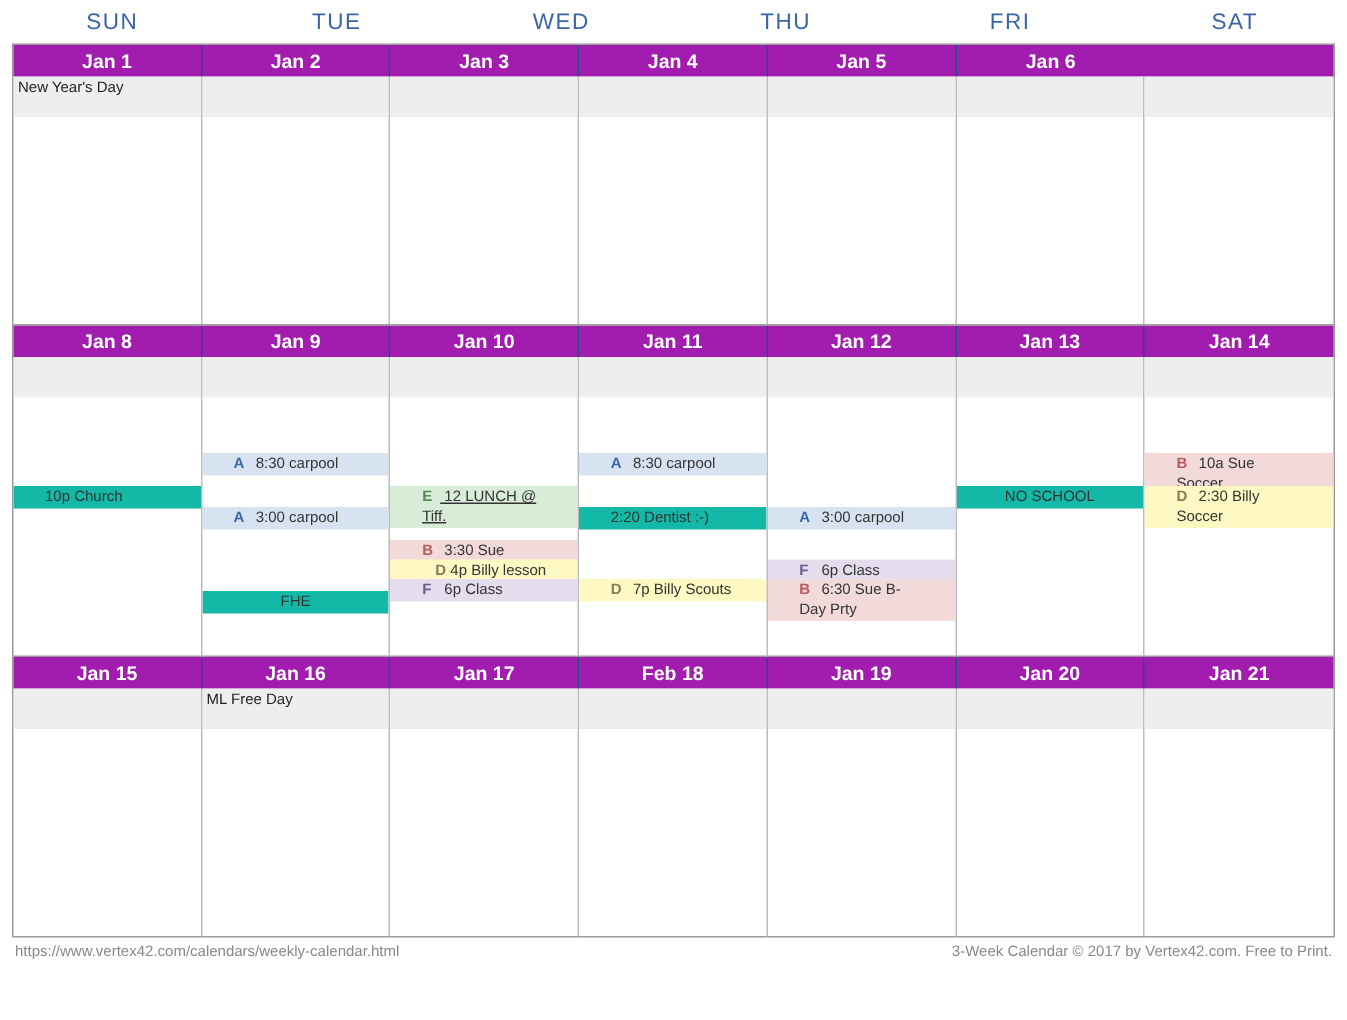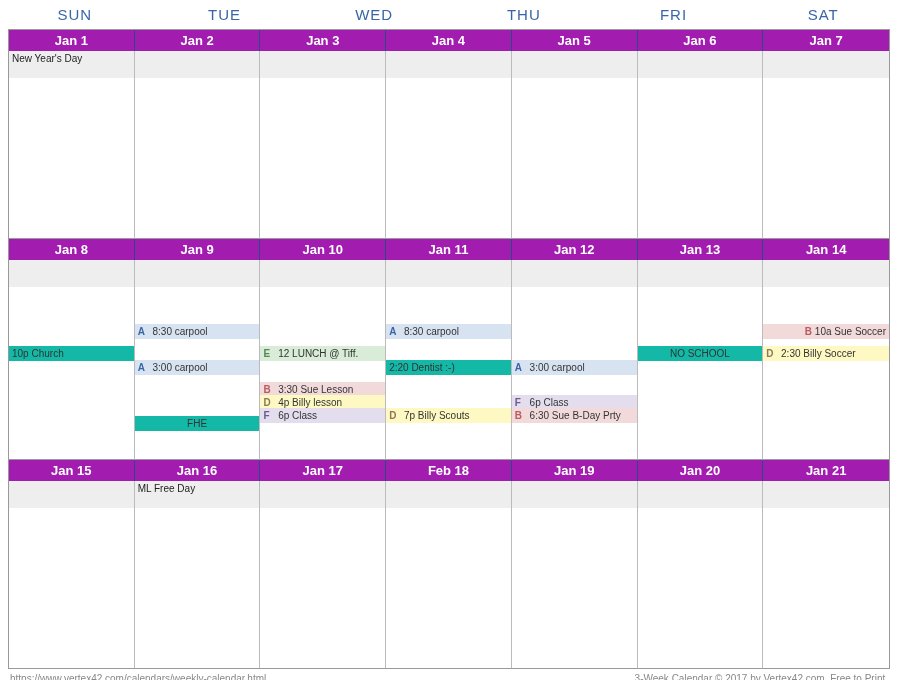--- a/index.html
+++ b/index.html
@@ -3,26 +3,26 @@
 <meta charset="utf-8">
 <style>
   *{box-sizing:border-box;margin:0;padding:0}
   body{font-family:Arial,Helvetica,sans-serif;background:#fff;width:898px;color:#333}
   .cal{border:1px solid #999;margin:2px 8px 2px 8px;border-bottom:none}
   .dow{display:grid;grid-template-columns:repeat(6,1fr)}
   .dow div{text-align:center;color:#3a66a8;font-size:15px;font-weight:400;padding:6px 0 4px 0;letter-spacing:1px}
   .datebar{display:grid;grid-template-columns:repeat(7,1fr);background:#a21caf}
   .datebar div{text-align:center;color:#fff;font-size:13px;font-weight:bold;padding:3px 0;border-right:1px solid #2a4a85}
   .datebar div:last-child{border-right:none}
-  .week{display:grid;grid-template-columns:repeat(7,1fr);height:188px}
+  .week{display:grid;grid-template-columns:repeat(7,1fr);height:166px}
   .week.tall{height:200px}
   .day{border-right:1px solid #bbb;border-bottom:1px solid #999;position:relative;overflow:hidden}
   .day:last-child{border-right:none}
   .ghead{height:28px;background:#eeeeee;border-bottom:1px solid #fff;font-size:10px;padding:2px 3px;color:#222}
-  .ev{font-size:10px;padding:1px 3px;line-height:13px;margin:0}
+  .ev{font-size:10px;padding:1px 21px;line-height:13px;margin:0}
   .ev .code{font-weight:bold;display:inline-block;width:12px}
   .ev .cA{color:#3a66a8}
   .ev .cB{color:#b85c60}
   .ev .cD{color:#8a7a58}
   .ev .cE{color:#558855}
   .ev .cF{color:#6a5a8f}
   .bg-A{background:#d8e3f2}
   .bg-B{background:#f2dadb}
   .bg-D{background:#fef9c3}
   .bg-E{background:#d8ecd8}
@@ -44,21 +44,20 @@
 
 <div class="cal">
 
   <div class="datebar">
     <div>Jan 1</div>
     <div>Jan 2</div>
     <div>Jan 3</div>
     <div>Jan 4</div>
     <div>Jan 5</div>
     <div>Jan 6</div>
-    <div>Jan 7</div>
   </div>
   <div class="week">
     <div class="day">
         <div class="ghead">New Year's Day</div>
       </div>
     <div class="day">
         <div class="ghead"></div>
       </div>
     <div class="day">
         <div class="ghead"></div>
@@ -92,44 +91,44 @@
         <div class="ev plain" style="position: absolute; left: 0px; right: 0px; top: 86px;">10p  Church</div>
       </div>
     <div class="day" id="w1-mon">
         <div class="ghead"></div>
         <div class="ev bg-A" style="position: absolute; left: 0px; right: 0px; top: 64px;"><span class="code cA">A</span>  8:30 carpool</div>
         <div class="ev bg-A" style="position: absolute; left: 0px; right: 0px; top: 100px;"><span class="code cA">A</span>  3:00 carpool</div>
         <div class="ev plain" style="position: absolute; left: 0px; right: 0px; top: 156px; text-align: center;">FHE</div>
       </div>
     <div class="day" id="w1-tue">
         <div class="ghead"></div>
-        <div class="ev bg-E" style="position: absolute; left: 0px; right: 0px; top: 86px;"><span class="code cE">E</span>  12 LUNCH @ Tiff.</div>
+        <div class="ev bg-E" style="position: absolute; left: 0px; right: 0px; top: 86px; text-decoration: underline;"><span class="code cE">E</span>  12 LUNCH @ Tiff.</div>
         <div class="ev bg-B" style="position: absolute; left: 0px; right: 0px; top: 122px;"><span class="code cB">B</span>  3:30 Sue Lesson</div>
-        <div class="ev bg-D" style="position: absolute; left: 0px; right: 0px; top: 135px;"><span class="code cD">D</span>  4p Billy lesson</div>
+        <div class="ev bg-D" style="position: absolute; left: 0px; right: 0px; top: 135px; text-align: right;"><span class="code cD">D</span>  4p Billy lesson</div>
         <div class="ev bg-F" style="position: absolute; left: 0px; right: 0px; top: 148px;"><span class="code cF">F</span>  6p Class</div>
       </div>
     <div class="day" id="w1-wed">
         <div class="ghead"></div>
         <div class="ev bg-A" style="position: absolute; left: 0px; right: 0px; top: 64px;"><span class="code cA">A</span>  8:30 carpool</div>
         <div class="ev plain" style="position: absolute; left: 0px; right: 0px; top: 100px;">2:20  Dentist :-)</div>
         <div class="ev bg-D" style="position: absolute; left: 0px; right: 0px; top: 148px;"><span class="code cD">D</span>  7p Billy Scouts</div>
       </div>
     <div class="day" id="w1-thu">
         <div class="ghead"></div>
         <div class="ev bg-A" style="position: absolute; left: 0px; right: 0px; top: 100px;"><span class="code cA">A</span>  3:00 carpool</div>
         <div class="ev bg-F" style="position: absolute; left: 0px; right: 0px; top: 135px;"><span class="code cF">F</span>  6p Class</div>
         <div class="ev bg-B" style="position: absolute; left: 0px; right: 0px; top: 148px;"><span class="code cB">B</span>  6:30 Sue B-Day Prty</div>
       </div>
     <div class="day" id="w1-fri">
         <div class="ghead"></div>
         <div class="ev plain" style="position: absolute; left: 0px; right: 0px; top: 86px; text-align: center;">NO SCHOOL</div>
       </div>
     <div class="day" id="w1-sat">
         <div class="ghead"></div>
-        <div class="ev bg-B" style="position: absolute; left: 0px; right: 0px; top: 64px; text-align: right;"><span class="code cB">B</span>  10a Sue Soccer</div>
+        <div class="ev bg-B" style="position: absolute; left: 0px; right: 0px; top: 64px;"><span class="code cB">B</span>  10a Sue Soccer</div>
         <div class="ev bg-D" style="position: absolute; left: 0px; right: 0px; top: 86px;"><span class="code cD">D</span>  2:30 Billy Soccer</div>
       </div>
   </div>
 
   <div class="datebar">
     <div>Jan 15</div>
     <div>Jan 16</div>
     <div>Jan 17</div>
     <div>Feb 18</div>
     <div>Jan 19</div>

